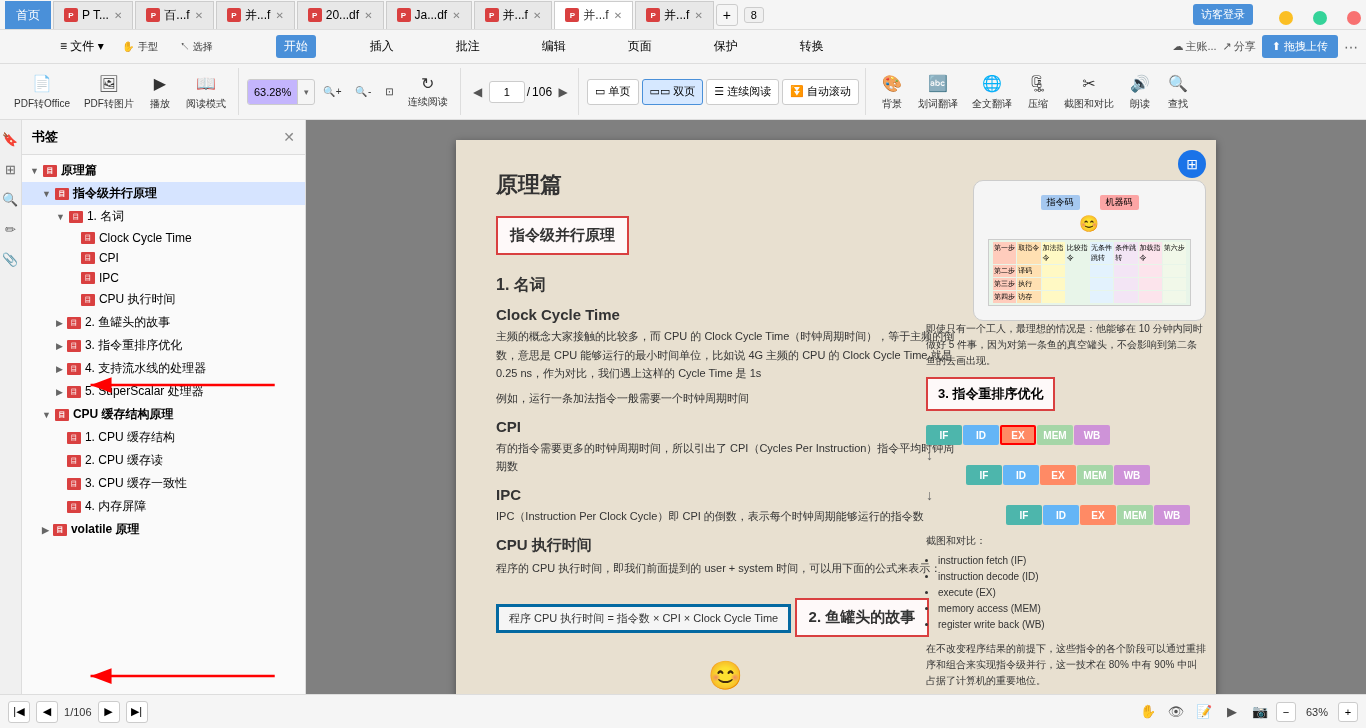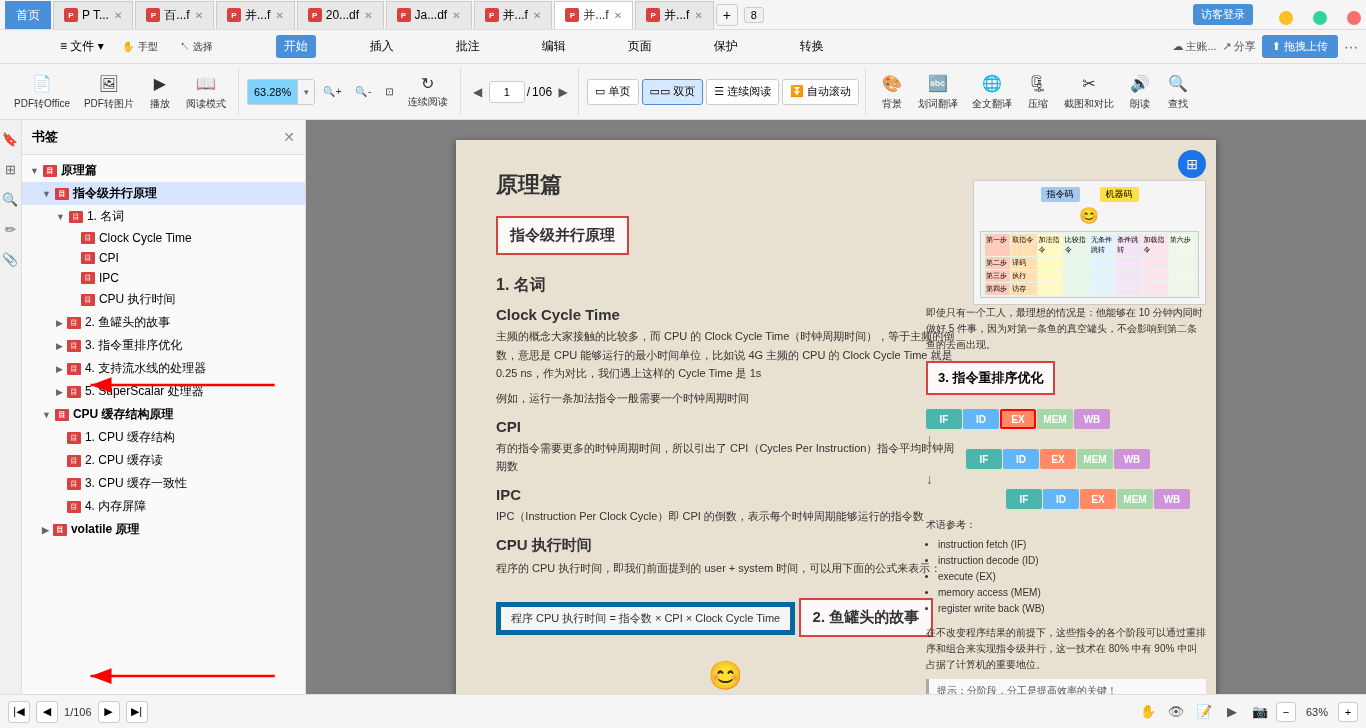--- a/index.html
+++ b/index.html
@@ -161,21 +161,21 @@
       display: flex;
       align-items: center;
       border: 1px solid #ccc;
       border-radius: 3px;
       height: 26px;
       overflow: hidden;
     }
     .zoom-val {
       padding: 0 6px;
       font-size: 11px;
-      background: #7dd3fc;
+      background: #c4b5fd;
       height: 100%;
       display: flex;
       align-items: center;
       border-right: 1px solid #ccc;
     }
     .zoom-arrow {
       width: 16px;
       height: 100%;
       display: flex;
       align-items: center;
@@ -390,21 +390,21 @@
     }
     .section-2-box {
       border: 2px solid #d94040;
       padding: 8px 12px;
       margin: 12px 0;
       background: #fef9f9;
       display: inline-block;
     }
     .formula-box {
       background: #f5f5f5;
-      border: 5px solid #0369a1;
+      border: 3px solid #0369a1;
       padding: 4px 10px;
       display: inline-block;
       font-size: 11px;
       color: #333;
       margin: 4px 0;
     }
     .pipeline-row {
       display: flex;
       gap: 1px;
       margin-bottom: 2px;
@@ -849,24 +849,24 @@
     </defs>
     <line x1="185" y1="11" x2="10" y2="11" stroke="red" stroke-width="2.5" marker-end="url(#arrowhead2)"></line>
   </svg>
 
   <div id="content">
     <div class="page-container">
 
       <div class="floating-blue" style="position:absolute;right:10px;top:10px;">⊞</div>
 
       <div style="position:absolute;right:10px;top:40px;width:280px;">
-        <div style="background:#f5f5f5;border:1px solid #ccc;padding:6px;font-size:9px;border-radius:0;margin-left:47px;">
+        <div style="background:#f5f5f5;border:1px solid #ccc;padding:14px;font-size:9px;border-radius:10px;margin-left:47px;">
           <div style="display:flex;justify-content:center;gap:20px;margin-bottom:4px;">
             <span style="background:#a5c8f0;padding:1px 6px;border-radius:2px;">指令码</span>
-            <span style="background:#fde047;padding:1px 6px;border-radius:2px;">机器码</span>
+            <span style="background:#fca5a5;padding:1px 6px;border-radius:2px;">机器码</span>
           </div>
           <div style="text-align:center;font-size:16px;margin:4px 0;">😊</div>
           <div style="display:flex;justify-content:space-between;gap:4px;flex-wrap:wrap;margin-top:6px;">
             <div style="background:#e8f5e9;border:1px solid #ccc;padding:2px 4px;font-size:8px;flex:1;">
               <div style="display:grid;grid-template-columns:repeat(8,1fr);gap:1px;font-size:7px;">
                 <span style="background:#ffccbc;padding:1px;">第一步</span>
                   <span style="background:#ffe0b2;padding:1px;">取指令</span>
                   <span style="background:#fff9c4;padding:1px;">加法指令</span>
                   <span style="background:#e8f5e9;padding:1px;">比较指令</span>
                   <span style="background:#e3f2fd;padding:1px;">无条件跳转</span>
@@ -936,21 +936,21 @@
           <div class="pipeline-row" style="margin-left:80px;">
             <div class="pipeline-cell cell-if">IF</div>
             <div class="pipeline-cell cell-id">ID</div>
             <div class="pipeline-cell cell-ex">EX</div>
             <div class="pipeline-cell cell-mem">MEM</div>
             <div class="pipeline-cell cell-wb">WB</div>
           </div>
         </div>
 
         <div style="margin-top:8px;font-size:10px;color:#333;line-height:1.6;">
-          <p style="margin-bottom:4px;">术语参考：</p>
+          <p style="margin-bottom:4px;">截图和对比：</p>
           <ul style="margin-left:12px;font-size:10px;color:#333;">
             <li>instruction fetch (IF)</li>
             <li>instruction decode (ID)</li>
             <li>execute (EX)</li>
             <li>memory access (MEM)</li>
             <li>register write back (WB)</li>
           </ul>
         </div>
 
         <div style="margin-top:8px;font-size:10px;color:#333;line-height:1.6;">

